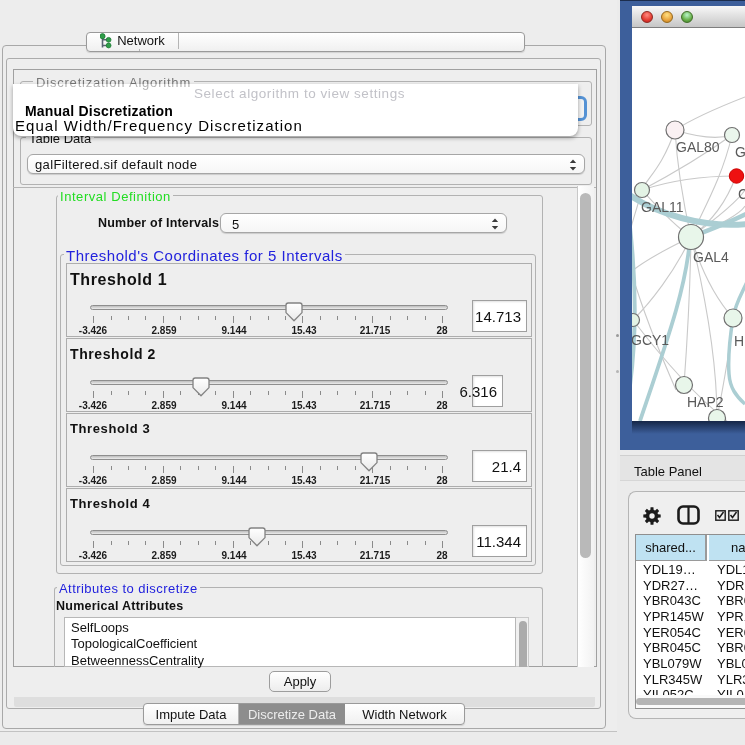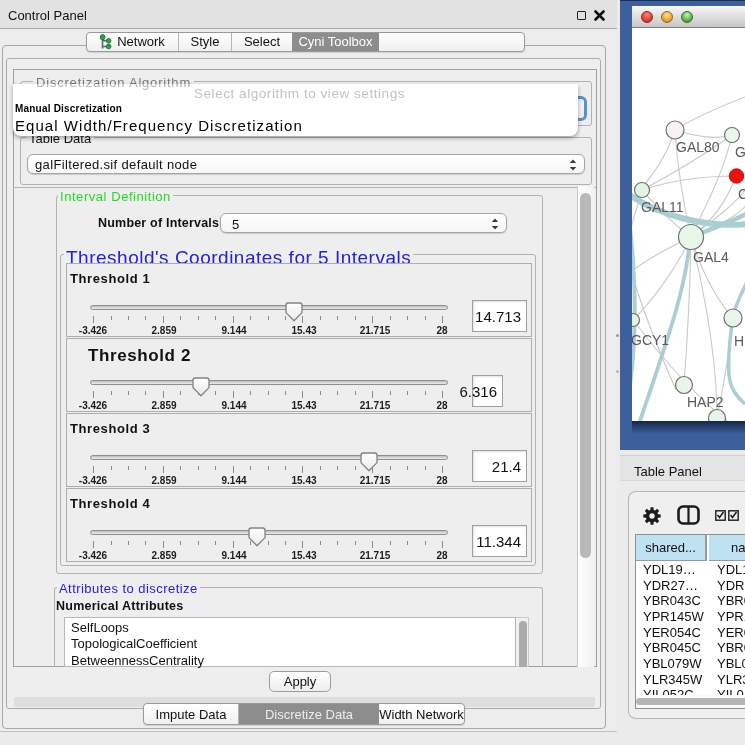--- a/index.html
+++ b/index.html
@@ -5,31 +5,22 @@
 * { margin:0; padding:0; box-sizing:border-box; }
 html,body { width:745px; height:745px; overflow:hidden; }
 body { font-family:"Liberation Sans", sans-serif; -webkit-font-smoothing:antialiased; background:#ebebeb; position:relative; }
 .abs { position:absolute; }
 </style>
 </head>
 <body>
 
 <div class="abs" id="leftwin" style="left:0;top:0;width:617px;height:732px;background:#ededed;border-bottom:1.5px solid #c2c2c2;">
 
-  <div class="abs" style="left:0;top:0;width:617px;height:29px;background:#e2e2e2;border-bottom:1px solid #a8a8a8;">
-    <div class="abs" style="left:8px;top:8px;font-size:13px;color:#111;">Control Panel</div>
-
-    <div class="abs" style="left:577px;top:11px;width:9px;height:9px;border:1.5px solid #222;border-radius:1px;"></div>
-
-    <svg class="abs" style="left:594px;top:10px;" width="11" height="11" viewBox="0 0 11 11">
-      <path d="M1.5 1.5 L9.5 9.5 M9.5 1.5 L1.5 9.5" stroke="#111" stroke-width="2.6" stroke-linecap="round"></path>
-    </svg>
-  </div>
-
-  <div class="abs" style="left:86px;top:31.5px;width:439px;height:20px;z-index:6;border:1px solid #9a9a9a;border-radius:4px;background:linear-gradient(#ffffff,#f0f0f0);display:flex;overflow:hidden;box-shadow:0 1px 1px rgba(0,0,0,0.12);">
+
+  <div class="abs" style="left:86px;top:31.5px;width:439px;height:20px;z-index:6;border:1px solid #9a9a9a;border-radius:4px;background:linear-gradient(#ffffff,#f0f0f0);display:flex;overflow:hidden;box-shadow:0 1px 1px rgba(0,0,0,0.12);flex-direction:column;">
     <div style="width:92px;height:100%;display:flex;align-items:center;justify-content:center;font-size:13px;color:#111;border-right:1px solid #b5b5b5;">
       <svg width="13" height="16" viewBox="0 0 13 16" style="margin-right:4px;">
         <path d="M2.5 4 L2.5 14.5 M2.5 6.8 L8 6.8 M2.5 12.5 L8 12.5" stroke="#5a6472" stroke-width="1.6" fill="none"></path>
         <circle cx="2.5" cy="3.2" r="2.6" fill="#2f9e49" stroke="#1c7a33" stroke-width="0.8"></circle>
         <circle cx="8.6" cy="6.8" r="2.4" fill="#2f9e49" stroke="#1c7a33" stroke-width="0.8"></circle>
         <circle cx="8.6" cy="12.5" r="2.4" fill="#2f9e49" stroke="#1c7a33" stroke-width="0.8"></circle>
       </svg>
       Network</div>
     <div style="width:53px;height:100%;display:flex;align-items:center;justify-content:center;font-size:13px;color:#111;border-right:1px solid #b5b5b5;">Style</div>
     <div style="width:60px;height:100%;display:flex;align-items:center;justify-content:center;font-size:13px;color:#111;">Select</div>
@@ -67,24 +58,24 @@
   <div class="abs" style="left:98px;top:216px;font-size:12.5px;letter-spacing:0.2px;font-weight:bold;color:#111;">Number of Intervals</div>
   <div class="abs" style="left:220px;top:213px;width:287px;height:20px;background:#ffffff;border:1px solid #a6a6a6;border-radius:6px;box-shadow:0 1px 1px rgba(0,0,0,0.15);background-image:linear-gradient(#ffffff,#f6f6f6);">
     <div class="abs" style="left:11px;top:2.5px;font-size:13px;color:#111;">5</div>
     <svg class="abs" style="right:7px;top:3.5px;" width="8" height="12" viewBox="0 0 8 12">
       <path d="M4 0.5 L7.2 4 L0.8 4 Z" fill="#3a3a3a"></path>
       <path d="M4 11.5 L7.2 8 L0.8 8 Z" fill="#3a3a3a"></path>
     </svg>
   </div>
 
   <div class="abs" style="left:60px;top:254px;width:476px;height:312px;border:1px solid #b2b2b2;border-radius:3px;"></div>
-  <div class="abs" style="left:64px;top:247px;font-size:19px;letter-spacing:0.5px;color:#2222dd;background:#eeeeee;padding:0 2px;">Threshold's Coordinates for 5 Intervals</div>
+  <div class="abs" style="left:64px;top:247px;font-size:15px;letter-spacing:0.5px;color:#2222dd;background:#eeeeee;padding:0 2px;">Threshold's Coordinates for 5 Intervals</div>
 
   <div id="th1" class="abs" style="left:66px;top:263px;width:466px;height:74px;border:1px solid #adadad;background:#eeeeee;">
-      <div class="abs" style="left:3px;top:7px;font-size:13px;letter-spacing:0.6px;font-weight:bold;color:#111;">Threshold 1</div>
+      <div class="abs" style="left:3px;top:7px;font-size:16px;letter-spacing:0.6px;font-weight:bold;color:#111;">Threshold 1</div>
       <div class="abs" style="left:23px;top:41px;width:358px;height:5px;border:1px solid #8e8e8e;border-radius:3px;background:linear-gradient(#bdbdbd,#ececec);"></div>
       <div class="abs" style="left:26.0px;top:52px;width:1px;height:7px;background:#8a8a8a;"></div>
       <div class="abs" style="left:43.5px;top:52px;width:1px;height:4px;background:#8a8a8a;"></div>
       <div class="abs" style="left:60.9px;top:52px;width:1px;height:4px;background:#8a8a8a;"></div>
       <div class="abs" style="left:78.3px;top:52px;width:1px;height:4px;background:#8a8a8a;"></div>
       <div class="abs" style="left:95.8px;top:52px;width:1px;height:7px;background:#8a8a8a;"></div>
       <div class="abs" style="left:113.3px;top:52px;width:1px;height:4px;background:#8a8a8a;"></div>
       <div class="abs" style="left:130.7px;top:52px;width:1px;height:4px;background:#8a8a8a;"></div>
       <div class="abs" style="left:148.1px;top:52px;width:1px;height:4px;background:#8a8a8a;"></div>
       <div class="abs" style="left:165.6px;top:52px;width:1px;height:7px;background:#8a8a8a;"></div>
@@ -113,21 +104,21 @@
             <stop offset="0" stop-color="#ffffff"></stop>
             <stop offset="1" stop-color="#e9e9e9"></stop>
           </linearGradient>
         </defs>
   </svg>
       <div class="abs" style="left:405px;top:36px;width:55px;height:32px;background:#fff;border:1px solid #9f9f9f;box-shadow:inset 1px 1px 2px rgba(0,0,0,0.12);">
         <div class="abs" style="right:5px;top:7px;font-size:15px;color:#111;">14.713</div>
       </div>
     </div>
   <div id="th2" class="abs" style="left:66px;top:338px;width:466px;height:74px;border:1px solid #adadad;background:#eeeeee;">
-      <div class="abs" style="left:3px;top:7px;font-size:17px;letter-spacing:0.6px;font-weight:bold;color:#111;margin-left:18px;">Threshold 2</div>
+      <div class="abs" style="left:3px;top:7px;font-size:14px;letter-spacing:0.6px;font-weight:bold;color:#111;">Threshold 2</div>
       <div class="abs" style="left:23px;top:41px;width:358px;height:5px;border:1px solid #8e8e8e;border-radius:3px;background:linear-gradient(#bdbdbd,#ececec);"></div>
       <div class="abs" style="left:26.0px;top:52px;width:1px;height:7px;background:#8a8a8a;"></div>
       <div class="abs" style="left:43.5px;top:52px;width:1px;height:4px;background:#8a8a8a;"></div>
       <div class="abs" style="left:60.9px;top:52px;width:1px;height:4px;background:#8a8a8a;"></div>
       <div class="abs" style="left:78.3px;top:52px;width:1px;height:4px;background:#8a8a8a;"></div>
       <div class="abs" style="left:95.8px;top:52px;width:1px;height:7px;background:#8a8a8a;"></div>
       <div class="abs" style="left:113.3px;top:52px;width:1px;height:4px;background:#8a8a8a;"></div>
       <div class="abs" style="left:130.7px;top:52px;width:1px;height:4px;background:#8a8a8a;"></div>
       <div class="abs" style="left:148.1px;top:52px;width:1px;height:4px;background:#8a8a8a;"></div>
       <div class="abs" style="left:165.6px;top:52px;width:1px;height:7px;background:#8a8a8a;"></div>
@@ -257,29 +248,29 @@
   <div class="abs" style="left:56px;top:599px;font-size:12.5px;letter-spacing:0.25px;font-weight:bold;color:#111;">Numerical Attributes</div>
   <div class="abs" style="left:64px;top:617px;width:452px;height:50px;background:#ffffff;border:1px solid #b7b7b7;">
     <div style="font-size:13px;color:#111;padding:2px 0 0 6px;line-height:16.4px;">SelfLoops<br>TopologicalCoefficient<br>BetweennessCentrality</div>
   </div>
   <div class="abs" style="left:516px;top:617px;width:13px;height:50px;background:#f0f0f0;border:1px solid #c9c9c9;border-left:none;"></div>
   <div class="abs" style="left:519px;top:621px;width:8px;height:46px;background:#ababab;border-radius:4px 4px 0 0;"></div>
 
   <div class="abs" style="left:13px;top:84px;width:565px;height:52px;background:#ffffff;border-radius:0 0 8px 8px;box-shadow:0 2px 4px rgba(0,0,0,0.35);overflow:hidden;">
     <div class="abs" style="left:20px;top:-9px;font-size:13px;letter-spacing:0.8px;color:#b4b4b4;padding:0 3px;">Discretization Algorithm</div>
     <div class="abs" style="left:181px;top:2px;font-size:13.5px;letter-spacing:0.55px;color:#c2c2c8;">Select algorithm to view settings</div>
-    <div class="abs" style="left:2px;top:19px;font-size:10px;letter-spacing:0.2px;font-weight:bold;color:#000;">Manual Discretization</div>
+    <div class="abs" style="left:12px;top:19px;font-size:14px;letter-spacing:0.2px;font-weight:bold;color:#000;">Manual Discretization</div>
     <div class="abs" style="left:2px;top:33px;font-size:15px;letter-spacing:1.05px;color:#000;">Equal Width/Frequency Discretization</div>
   </div>
 
   <div class="abs" style="left:269px;top:671px;width:62px;height:21px;background:linear-gradient(#ffffff,#ededed);border:1px solid #9d9d9d;border-radius:5px;display:flex;align-items:center;justify-content:center;font-size:13px;color:#111;">Apply</div>
 
   <div class="abs" style="left:143px;top:703px;width:322px;height:22px;z-index:6;border:1px solid #9a9a9a;border-radius:4px;background:linear-gradient(#ffffff,#f0f0f0);display:flex;overflow:hidden;box-shadow:0 1px 1px rgba(0,0,0,0.12);">
     <div style="width:95px;display:flex;align-items:center;justify-content:center;font-size:13px;color:#111;border-right:1px solid #b5b5b5;">Impute Data</div>
-    <div style="width:140px;display:flex;align-items:center;justify-content:center;font-size:13px;color:#ededed;background:#8d8d8d;">Discretize Data</div>
+    <div style="width:106px;display:flex;align-items:center;justify-content:center;font-size:13px;color:#ededed;background:#8d8d8d;">Discretize Data</div>
     <div style="flex:1;display:flex;align-items:center;justify-content:center;font-size:13px;color:#111;">Width Network</div>
   </div>
 </div>
 
 <div class="abs" style="left:616px;top:334px;width:3px;height:3px;background:#9a9a9a;border-radius:50%;"></div>
 <div class="abs" style="left:616px;top:370px;width:3px;height:3px;background:#b5b5b5;border-radius:50%;"></div>
 
 <div class="abs" style="left:620px;top:0;width:125px;height:450px;background:#3d5f9b;">
   <div class="abs" style="left:0;top:0;width:125px;height:1px;background:#1c2d4d;"></div>
 

